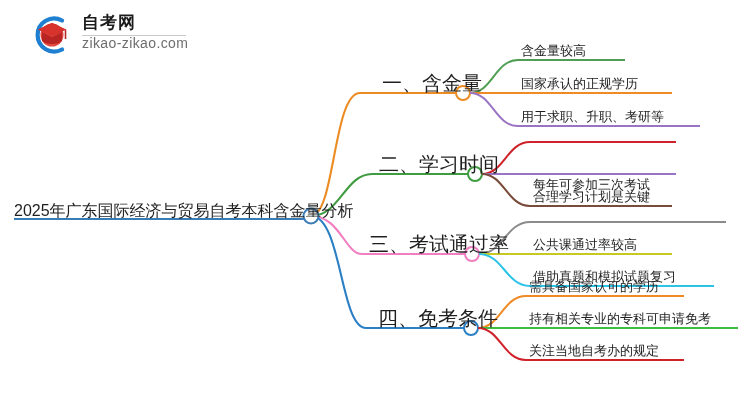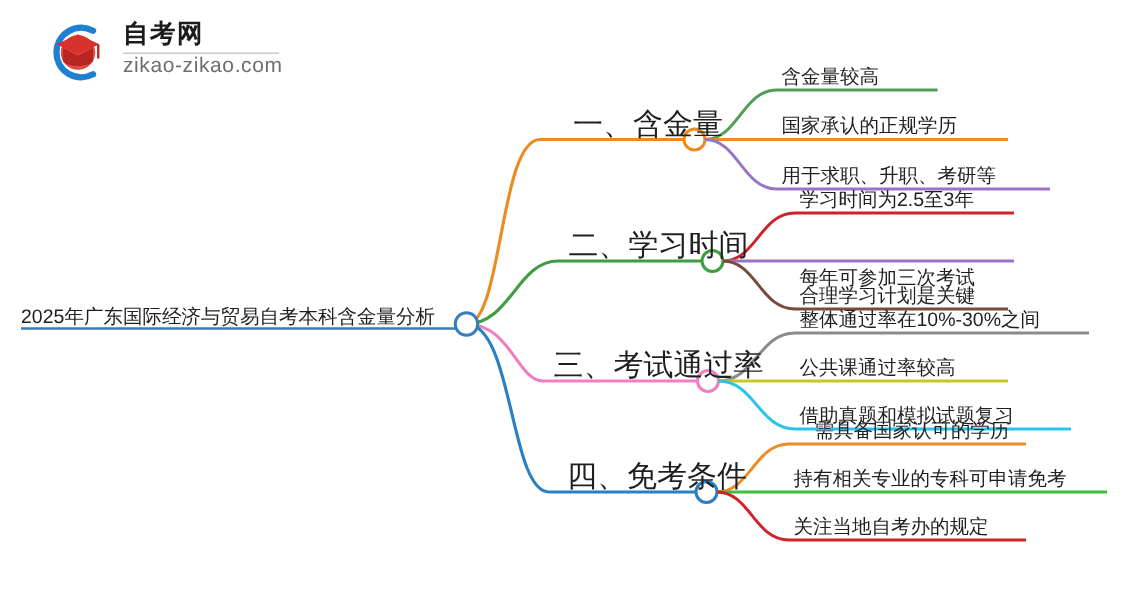--- a/index.html
+++ b/index.html
@@ -76,21 +76,21 @@
     width: 750px; height: 410px;
   }
   .node-label {
     position: absolute;
     white-space: nowrap;
     color: #1f1f1f;
   }
   #root-label {
     left: 14px;
     top: 203px;
-    font-size: 13px;
+    font-size: 16px;
     line-height: 16px;
   }
   .branch-label {
     font-size: 20px;
     line-height: 18px;
   }
   .leaf-label {
     font-size: 13px;
     line-height: 16px;
   }
@@ -167,28 +167,26 @@
   <div id="labels">
 
     <div class="node-label" id="root-label">2025年广东国际经济与贸易自考本科含金量分析</div>
 
     <div class="node-label branch-label" style="left:382px; top:74px;">一、含金量</div>
     <div class="node-label leaf-label" style="left:521px; top:43px;">含金量较高</div>
     <div class="node-label leaf-label" style="left:521px; top:76px;">国家承认的正规学历</div>
     <div class="node-label leaf-label" style="left:521px; top:109px;">用于求职、升职、考研等</div>
 
     <div class="node-label branch-label" style="left:379px; top:155px;">二、学习时间</div>
-    <div class="node-label leaf-label" style="left:533px; top:125px;">学习时间为2.5至3年</div>
     <div class="node-label leaf-label" style="left:533px; top:157px;margin-top:20px;">每年可参加三次考试</div>
     <div class="node-label leaf-label" style="left:533px; top:189px;">合理学习计划是关键</div>
 
     <div class="node-label branch-label" style="left:369px; top:235px;">三、考试通过率</div>
-    <div class="node-label leaf-label" style="left:533px; top:205px;">整体通过率在10%-30%之间</div>
     <div class="node-label leaf-label" style="left:533px; top:237px;">公共课通过率较高</div>
     <div class="node-label leaf-label" style="left:533px; top:269px;">借助真题和模拟试题复习</div>
 
     <div class="node-label branch-label" style="left:378px; top:309px;">四、免考条件</div>
-    <div class="node-label leaf-label" style="left:529px; top:279px;margin-left:14px;">需具备国家认可的学历</div>
+    <div class="node-label leaf-label" style="left:529px; top:279px;">需具备国家认可的学历</div>
     <div class="node-label leaf-label" style="left:529px; top:311px;">持有相关专业的专科可申请免考</div>
     <div class="node-label leaf-label" style="left:529px; top:343px;">关注当地自考办的规定</div>
   </div>
 
 </div>
 
 </body></html>

